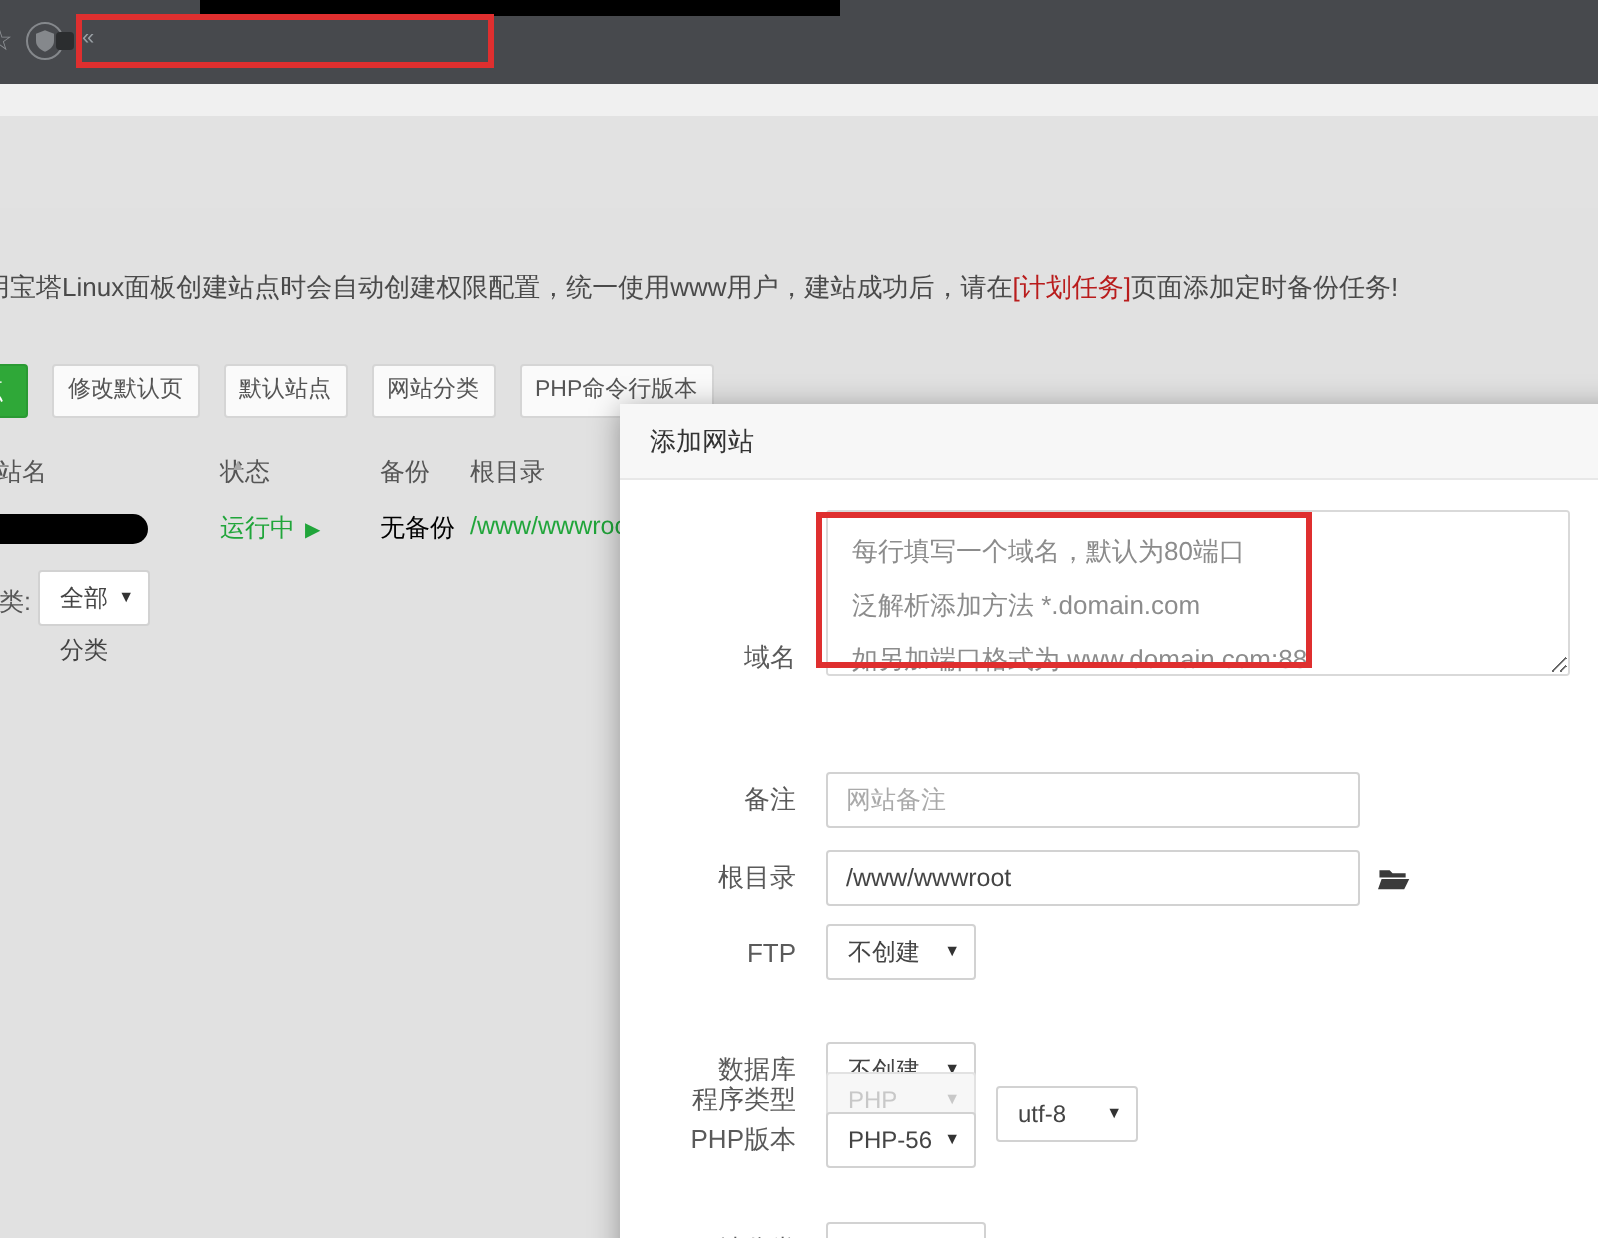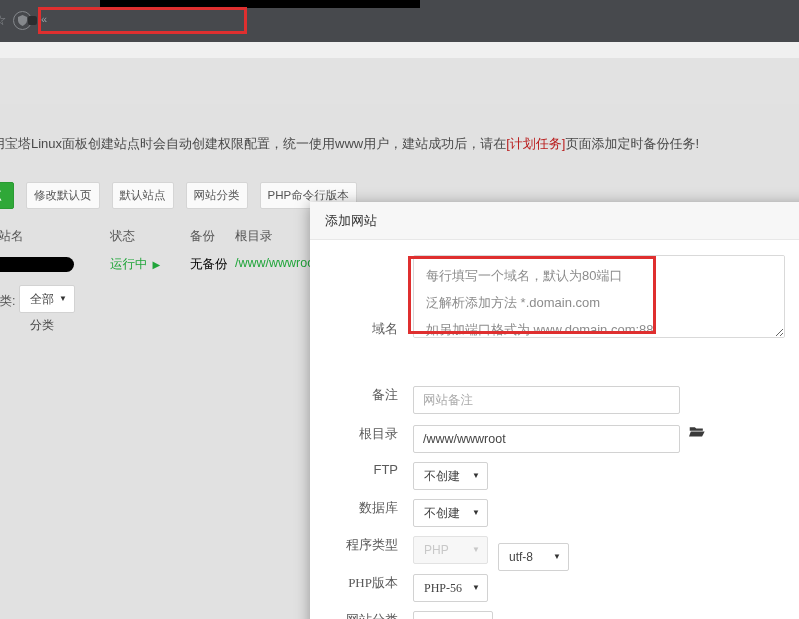--- a/index.html
+++ b/index.html
@@ -61,26 +61,26 @@
   .sel .caret { position:absolute; right:7px; top:0; font-size:8px; color:#333; line-height:26px; }
   .sel-disabled { background:#f7f7f7; border-color:#e2e2e2; color:#c8c8c8; cursor:default; }
   .sel-disabled .caret { color:#c8c8c8; }
 
   
   .modal { position:absolute; left:310px; top:202px; width:520px; height:450px; background:#fff;
     box-shadow:0 2px 14px rgba(0,0,0,.35); z-index:40; }
   .modal-header { height:38px; background:#f7f7f7; border-bottom:1px solid #e8e8e8; line-height:37px;
     padding-left:15px; font-size:13px; color:#333; }
   .modal-body { position:relative; width:100%; height:412px; }
-  .mrow { position:absolute; left:0; display:flex; }
+  .mrow { position:absolute; left:0; display:flex; align-items:center; }
   .mrow .mlabel { width:88px; text-align:right; font-size:13px; color:#5a5a5a; margin-right:15px; flex:none; }
   .r-domain { top:15px; align-items:flex-end; }
   .r-domain .mlabel { padding-top:8px; }
   .r-note { top:146px; } .r-root { top:185px; } .r-ftp { top:222px; } .r-db { top:259px; }
-  .r-app { top:296px; } .r-php { top:334px;font-family:Liberation Serif, serif; } .r-cat { top:371px; }
+  .r-app { top:296px; } .r-php { top:316px; } .r-cat { top:371px; }
 
   .domain-ta { width:372px; height:83px; border:1px solid #d9d9d9; border-radius:2px; resize:both;
     font-family:"Liberation Sans","DejaVu Sans",sans-serif; font-size:13px; line-height:27px;
     padding:6px 12px; color:#444; outline:none; }
   .domain-ta::placeholder { color:#8c8c8c; opacity:1; }
   .txt-input { width:267px; height:28px; border:1px solid #d2d2d2; border-radius:2px; padding:4px 9px;
     font-size:12.5px; color:#444; outline:none; font-family:inherit; background:#fff; }
   .txt-input::placeholder { color:#aaa; }
   .w75 { width:75px; } .w77 { width:71px;margin-top:44px; } .w80 { width:80px; }
   .gap10 { margin-left:10px; }

